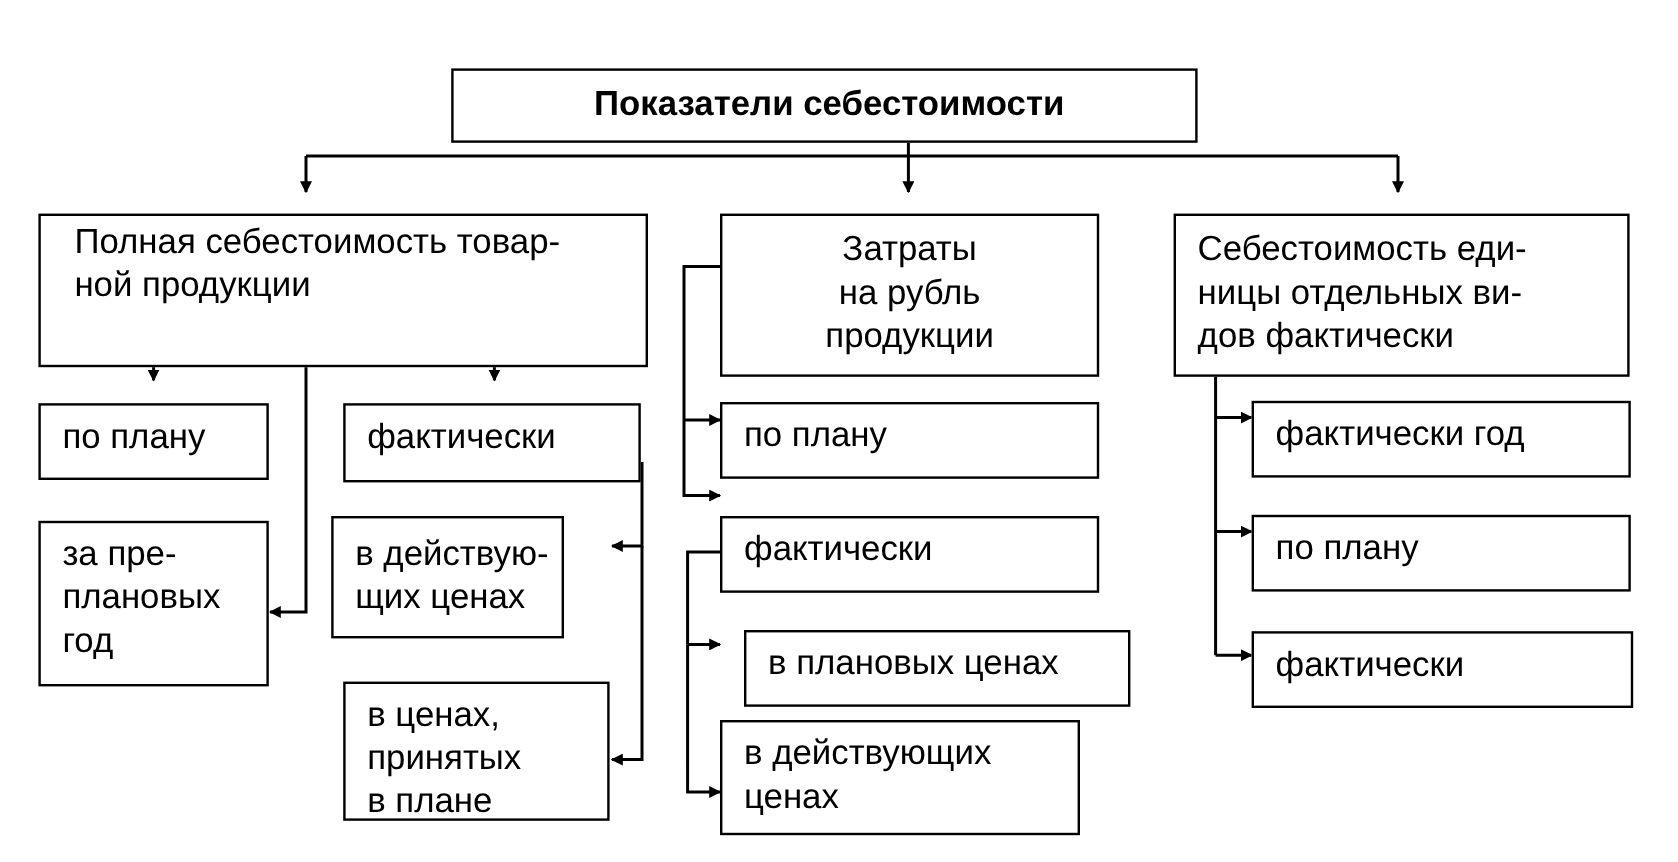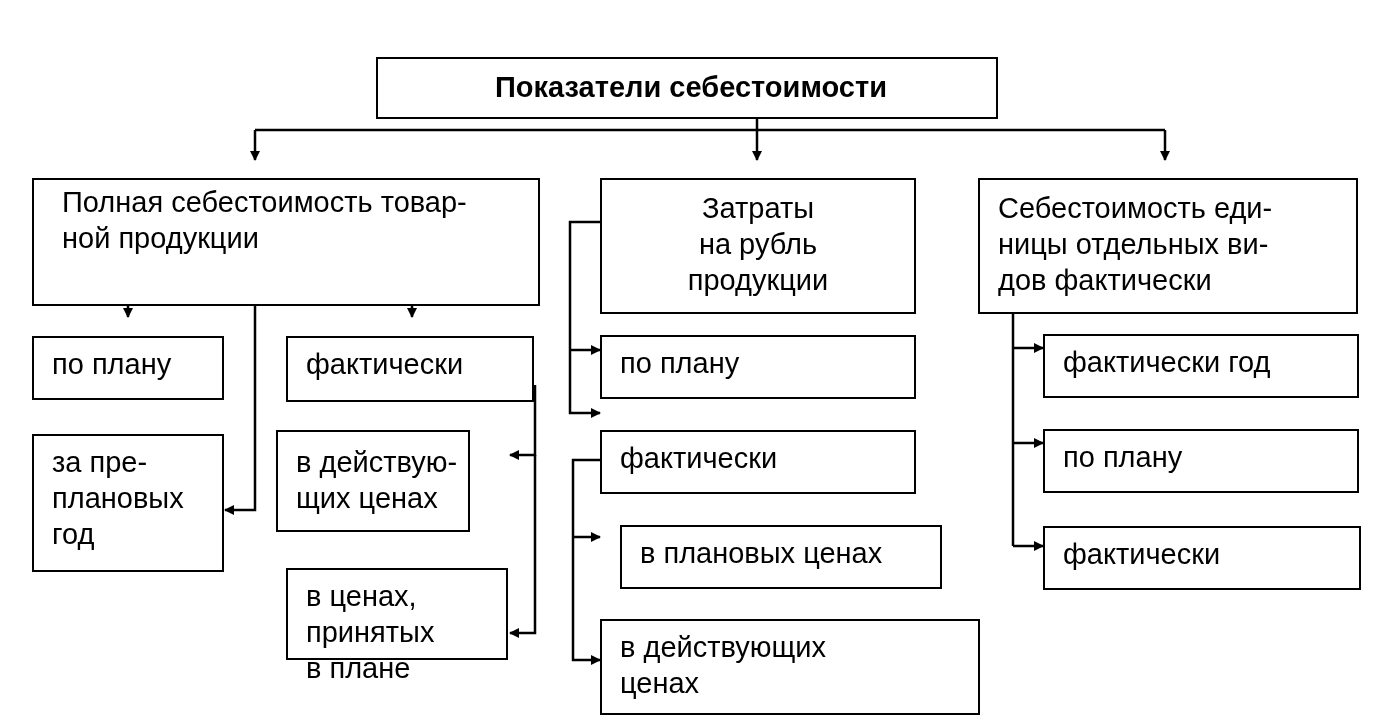--- a/index.html
+++ b/index.html
@@ -54,31 +54,31 @@
 
 <div class="box" style="left:32px; top:160px; width:508px; height:128px;padding-left:28px;">Полная себестоимость товар-
 ной продукции</div>
 <div class="box single" style="left:32px; top:318px; width:192px; height:64px;">по плану</div>
 <div class="box" style="left:32px; top:416px; width:192px; height:138px; padding-top:8px;">за пре-
 плановых
 год</div>
 <div class="box single" style="left:286px; top:318px; width:248px; height:66px;">фактически</div>
 <div class="box" style="left:276px; top:412px; width:194px; height:102px; padding-top:12px;">в действую-
 щих ценах</div>
-<div class="box" style="left:286px; top:550px; width:222px; height:92px; padding-top:8px;">в ценах,
+<div class="box" style="left:286px; top:550px; width:222px; height:116px; padding-top:8px;">в ценах,
 принятых
 в плане</div>
 
 <div class="box center" style="left:600px; top:160px; width:316px; height:136px; padding-top:10px;">Затраты
 на    рубль
 продукции</div>
 <div class="box single" style="left:600px; top:317px; width:316px; height:64px;">по плану</div>
 <div class="box single" style="left:600px; top:412px; width:316px; height:64px;">фактически</div>
 <div class="box single" style="left:620px; top:507px; width:322px; height:64px;">в плановых ценах</div>
-<div class="box" style="left:600px; top:601px; width:380px; height:96px; padding-top:8px;">в действующих
+<div class="box" style="left:600px; top:582px; width:300px; height:96px; padding-top:8px;">в действующих
 ценах</div>
 
 <div class="box" style="left:978px; top:160px; width:380px; height:136px; padding-top:10px;">Себестоимость еди-
 ницы отдельных ви-
 дов фактически</div>
 <div class="box single" style="left:1043px; top:316px; width:316px; height:64px;">фактически год</div>
 <div class="box single" style="left:1043px; top:411px; width:316px; height:64px;">по плану</div>
 <div class="box single" style="left:1043px; top:508px; width:318px; height:64px;">фактически</div>
 
 </body></html>

